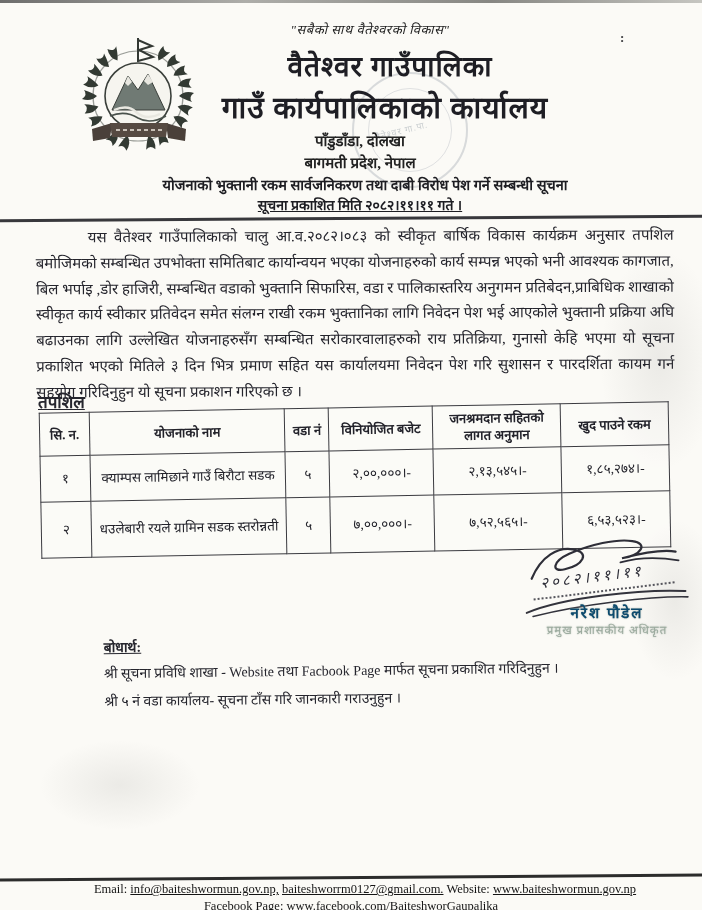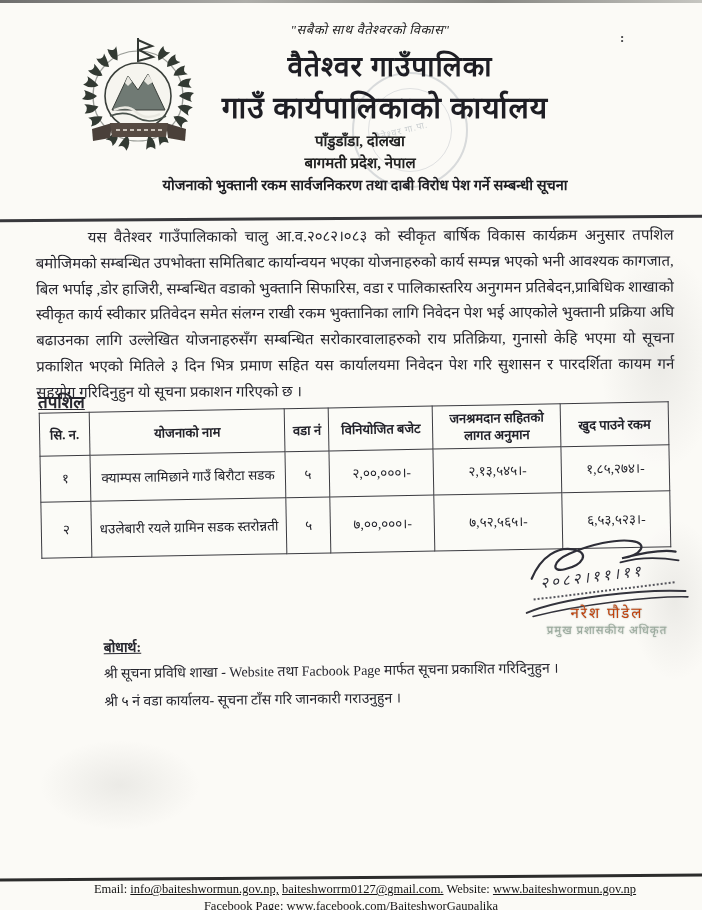--- a/index.html
+++ b/index.html
@@ -28,21 +28,21 @@
   .caption{font-size:17px;font-weight:bold;text-decoration:underline;}
   table.sch{border-collapse:collapse;width:630px;transform:rotate(-1.05deg);background:rgba(255,255,255,.2);}
   table.sch th,table.sch td{
     border:1.5px solid #3b3b40;font-size:13px;text-align:center;vertical-align:middle;
     padding:4px 3px;color:#23232b;
   }
   table.sch th{font-weight:bold;font-size:13px;line-height:17px;}
   table.sch td{font-size:13.5px;line-height:18px;}
   .hand{font-size:15px;letter-spacing:3px;font-style:italic;color:#2c2c36;}
   .dotline{border-bottom:2px dotted #55555c;}
-  .stampname{font-size:15px;font-weight:normal;letter-spacing:2px;color:#c2410c;text-shadow:0 0 1.5px rgba(143,160,150,.9);}
+  .stampname{font-size:15px;font-weight:bold;letter-spacing:2px;color:#0c4a6e;text-shadow:0 0 1.5px rgba(143,160,150,.9);}
   .stamptitle{font-size:11.5px;font-weight:normal;letter-spacing:1px;color:#9cab9f;text-shadow:0 0 1.5px rgba(156,171,159,.9);}
   .ccblock{transform:rotate(-0.7deg);font-size:14px;color:#26262e;}
   .cchead{font-weight:bold;text-decoration:underline;font-size:14px;}
   .ccitem{margin-top:8px;line-height:20px;}
   .footline{font-size:12.5px;color:#141414;white-space:nowrap;}
   .roundstamp{
     border:2px solid rgba(110,122,138,.25);border-radius:50%;
     box-shadow:inset 0 0 0 6px rgba(255,255,255,0), inset 0 0 0 2px rgba(110,122,138,0);
   }
   .roundstamp .inner{
@@ -114,20 +114,21 @@
       <path d="M36,96 L82,96" stroke="#efe9df" stroke-width="1.6" stroke-dasharray="4 3"></path>
     </svg>
   </div>
 
   <div class="abs ctr motto" style="left:40px;top:20px;width:660px;">"सबैको साथ वैतेश्वरको विकास"</div>
   <div class="abs ctr org" style="left:60px;top:46px;width:660px;">वैतेश्वर गाउँपालिका</div>
   <div class="abs ctr office" style="left:50px;top:86px;width:670px;">गाउँ कार्यपालिकाको कार्यालय</div>
   <div class="abs ctr addr" style="left:30px;top:130px;width:660px;">पाँडुडाँडा, दोलखा</div>
   <div class="abs ctr addr" style="left:30px;top:152px;width:660px;">बागमती प्रदेश, नेपाल</div>
   <div class="abs ctr subject" style="left:25px;top:174px;width:680px;">योजनाको भुक्तानी रकम सार्वजनिकरण तथा दाबी विरोध पेश गर्ने सम्बन्धी सूचना</div>
+  <div class="abs ctr dateline" style="left:20px;top:195px;width:680px;">सूचना प्रकाशित मिति २०८२।११।११ गते ।</div>
 
   <div class="abs rule" style="left:0;top:217px;width:702px;transform:rotate(-0.35deg);"></div>
 
   <div class="abs bodytext" style="left:36px;top:224px;width:638px;">यस वैतेश्वर गाउँपालिकाको चालु आ.व.२०८२।०८३ को स्वीकृत बार्षिक विकास कार्यक्रम अनुसार तपशिल बमोजिमको सम्बन्धित उपभोक्ता समितिबाट कार्यान्वयन भएका योजनाहरुको कार्य सम्पन्न भएको भनी आवश्यक कागजात, बिल भर्पाइ ,डोर हाजिरी, सम्बन्धित वडाको भुक्तानि सिफारिस, वडा र पालिकास्तरिय अनुगमन प्रतिबेदन,प्राबिधिक शाखाको स्वीकृत कार्य स्वीकार प्रतिवेदन समेत संलग्न राखी रकम भुक्तानिका लागि निवेदन पेश भई आएकोले भुक्तानी प्रक्रिया अघि बढाउनका लागि उल्लेखित योजनाहरुसँग सम्बन्धित सरोकारवालाहरुको राय प्रतिक्रिया, गुनासो केहि भएमा यो सूचना प्रकाशित भएको मितिले ३ दिन भित्र प्रमाण सहित यस कार्यालयमा निवेदन पेश गरि सुशासन र पारदर्शिता कायम गर्न सहयोग गरिदिनुहुन यो सूचना प्रकाशन गरिएको छ ।</div>
 
   <div class="abs caption" style="left:38px;top:390px;">तपशिल</div>
 
   <div class="abs" style="left:40px;top:407px;width:630px;">
     <table class="sch">
       <colgroup>

